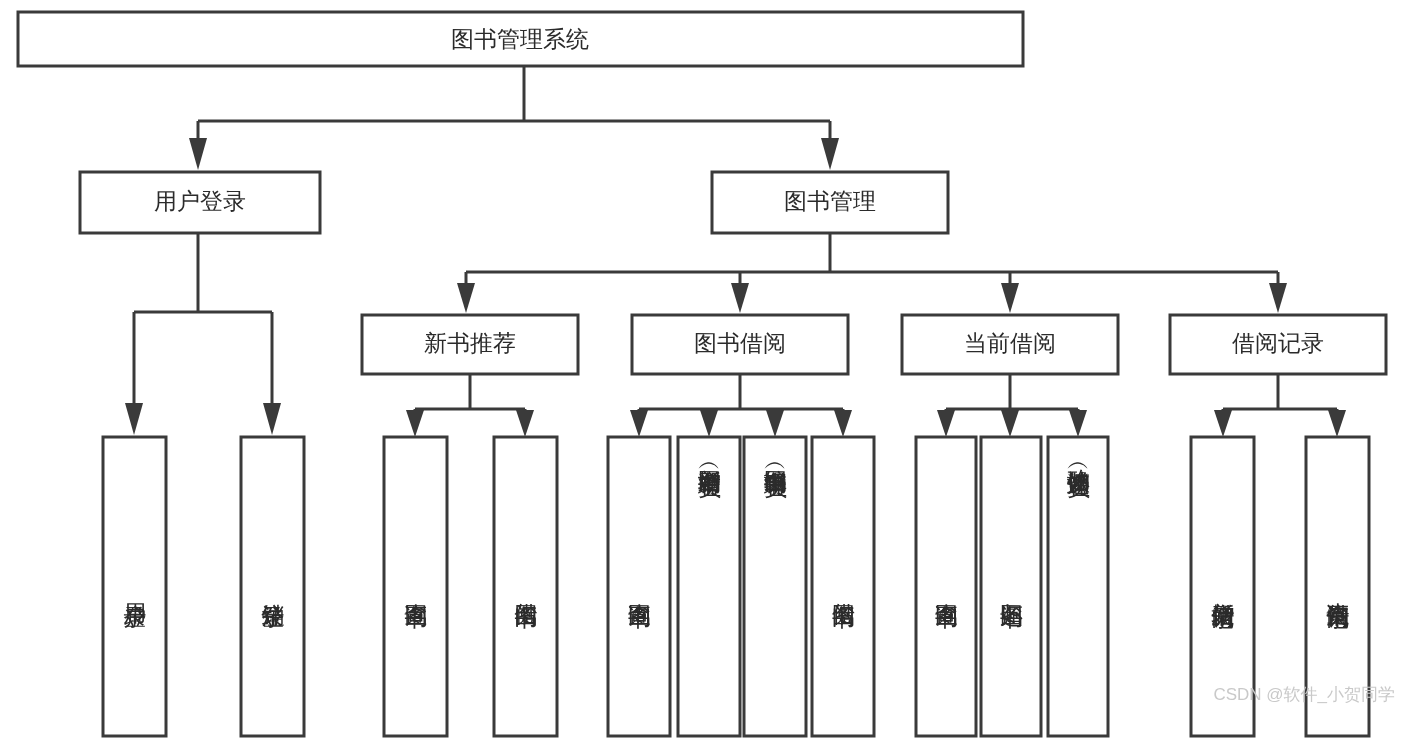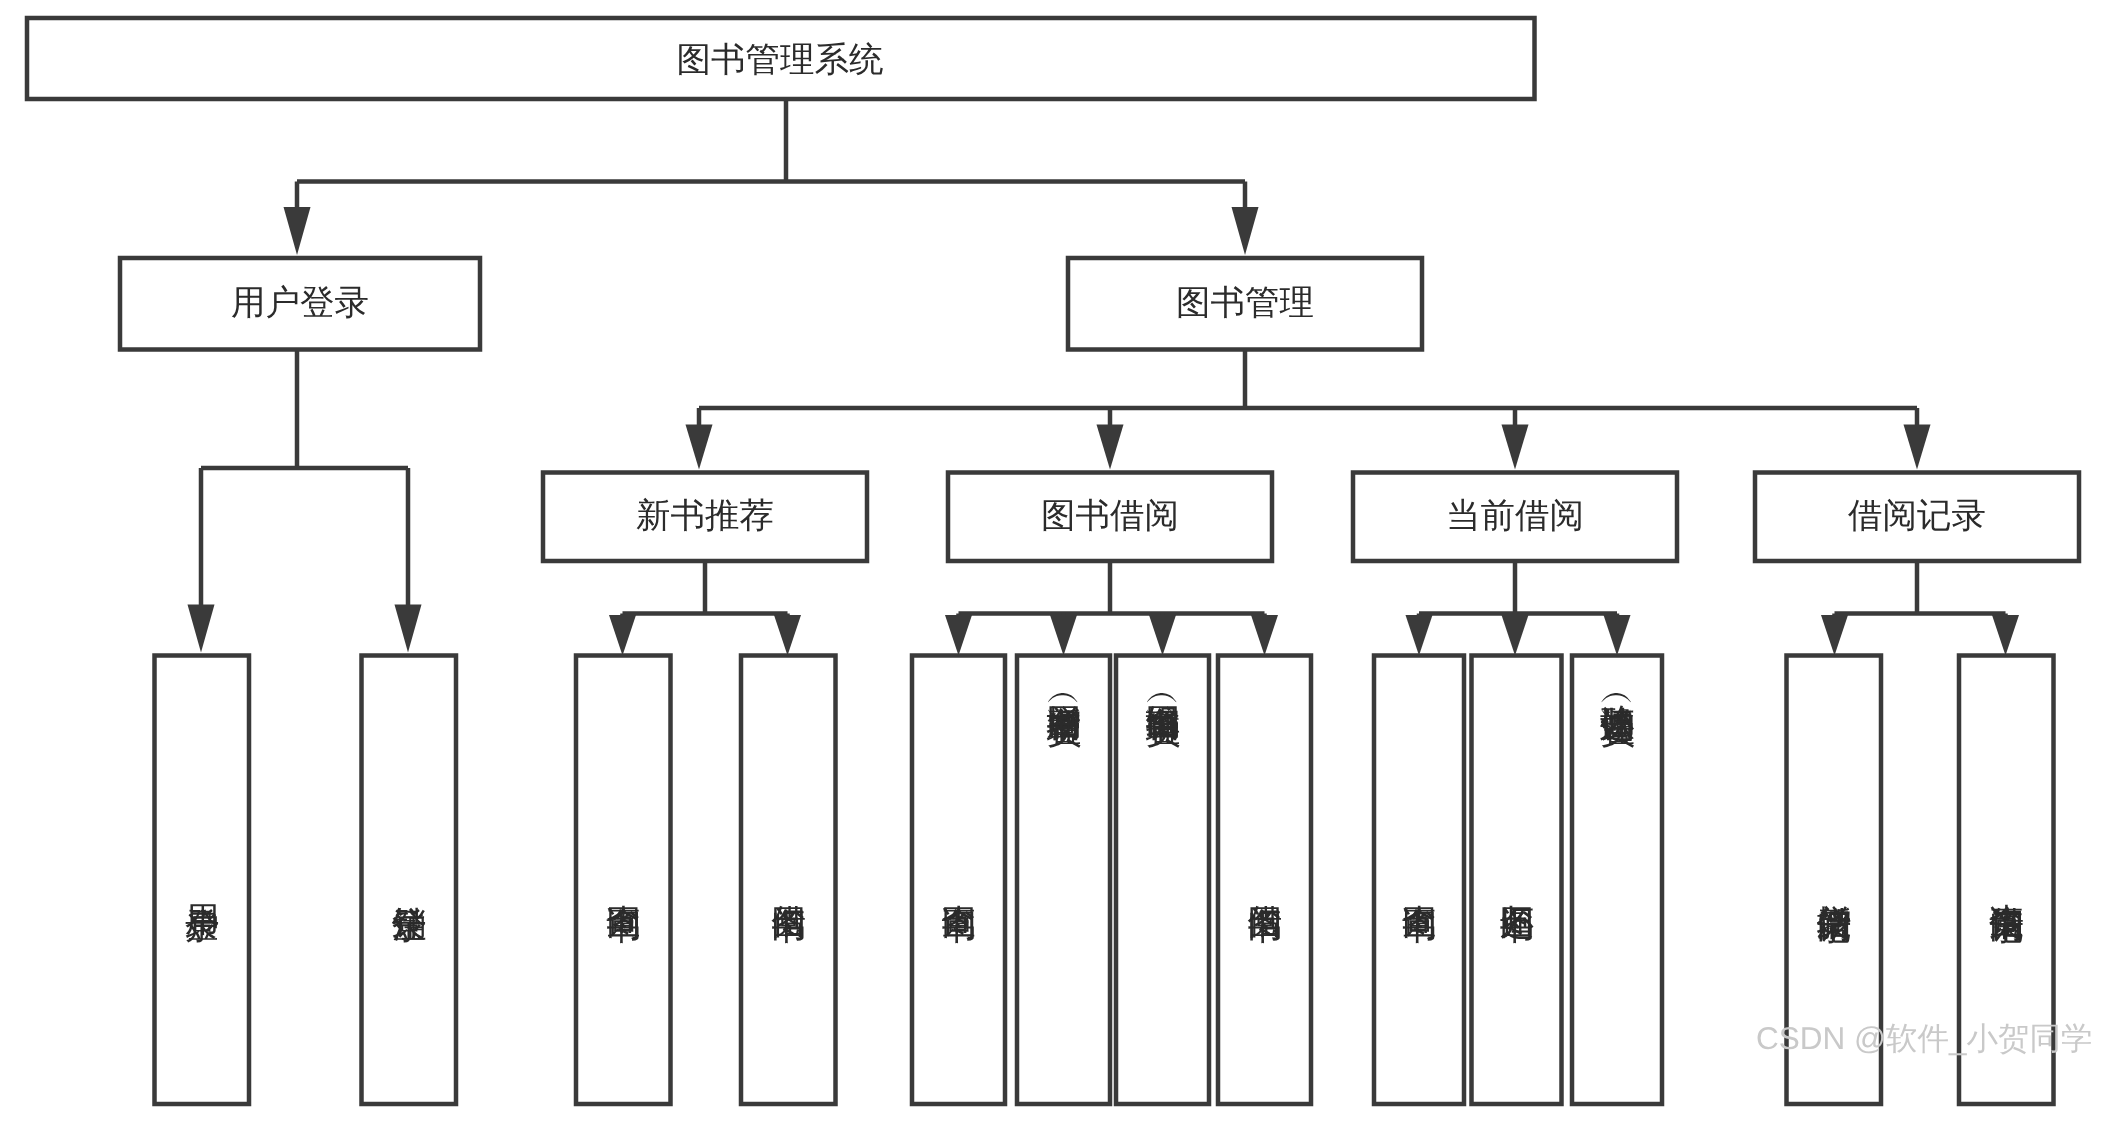--- a/index.html
+++ b/index.html
@@ -71,21 +71,21 @@
   }
   .leaf-text-wrap.centered {
     align-items: center;
     padding-top: 0;
   }
   #watermark {
     position: absolute;
     right: 10px;
     bottom: 6px;
     font-family: "Liberation Sans", "DejaVu Sans", sans-serif;
-    font-size: 21px;
+    font-size: 17px;
     color: #c9c9c9;
     white-space: nowrap;
     user-select: none;
   }
 </style>
 </head>
 <body>
 
 <div id="diagram-root">
 

